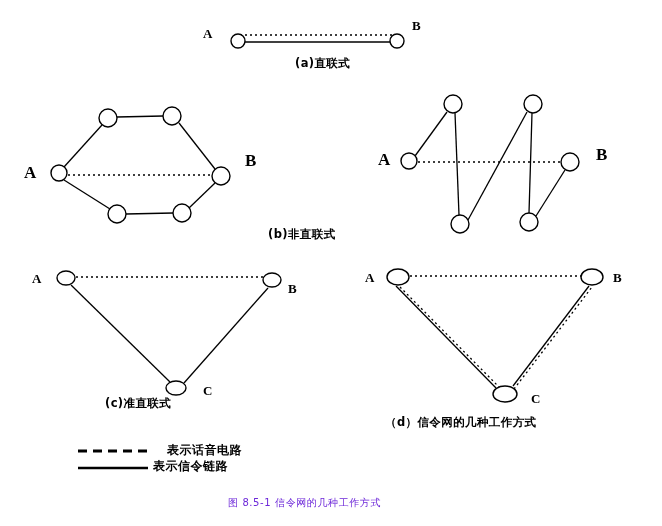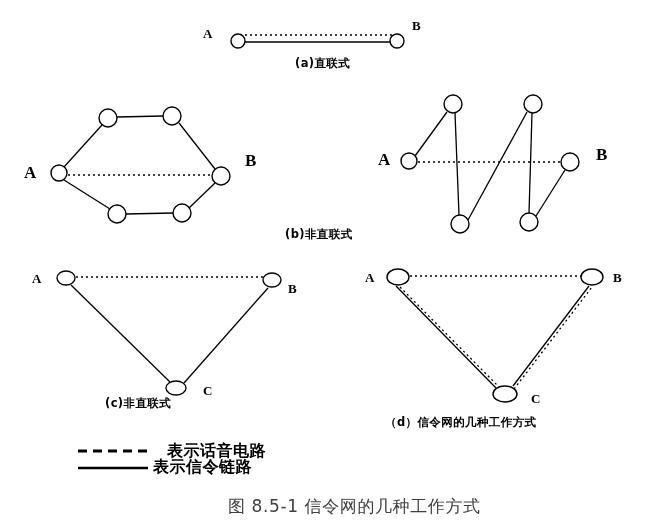--- a/index.html
+++ b/index.html
@@ -71,31 +71,31 @@
     font-size: 17px;
   }
   .caption {
     font-family: "DejaVu Sans", "Liberation Sans", sans-serif;
     font-size: 11.5px;
     font-weight: 700;
     color: #000000;
     letter-spacing: 0.4px;
   }
   .legend-text {
-    font-family: Liberation Mono, monospace;
-    font-size: 16px;
+    font-family: Liberation Serif, serif;
+    font-size: 12px;
     font-weight: 700;
     color: #000000;
     letter-spacing: 0.5px;
   }
   .figure-title {
     font-family: "DejaVu Sans", "Liberation Sans", sans-serif;
-    font-size: 17px;
+    font-size: 10px;
     font-weight: 400;
-    color: #404040;
+    color: #6d28d9;
     letter-spacing: 0.6px;
   }
 </style>
 </head>
 <body>
 
 <div id="figure-root">
   <svg class="diagram-canvas" viewBox="0 0 662 526">
     <g id="panels-layer">
         <g>
@@ -158,25 +158,25 @@
       </g>
   </svg>
   <div id="text-layer">
       <div class="txt endpoint-label" style="left: 203px; top: 27px;">A</div>
       <div class="txt endpoint-label" style="left: 412px; top: 19px;">B</div>
       <div class="txt caption" style="left: 271px; top: 58px; margin-left: 24px;">(a)直联式</div>
       <div class="txt endpoint-label big" style="left: 24px; top: 164px;">A</div>
       <div class="txt endpoint-label big" style="left: 245px; top: 152px;">B</div>
       <div class="txt endpoint-label big" style="left: 378px; top: 151px;">A</div>
       <div class="txt endpoint-label big" style="left: 596px; top: 146px;">B</div>
-      <div class="txt caption" style="left: 285px; top: 229px;">(b)非直联式</div>
+      <div class="txt caption" style="left: 268px; top: 229px;">(b)非直联式</div>
       <div class="txt endpoint-label" style="left: 32px; top: 272px;">A</div>
       <div class="txt endpoint-label" style="left: 288px; top: 282px;">B</div>
       <div class="txt endpoint-label" style="left: 203px; top: 384px;">C</div>
-      <div class="txt caption" style="left: 105px; top: 398px;">(c)非直联式</div>
+      <div class="txt caption" style="left: 105px; top: 398px;">(c)准直联式</div>
       <div class="txt endpoint-label" style="left: 365px; top: 271px;">A</div>
       <div class="txt endpoint-label" style="left: 613px; top: 271px;">B</div>
       <div class="txt endpoint-label" style="left: 531px; top: 392px;">C</div>
       <div class="txt caption" style="left: 385px; top: 417px;">（d）信令网的几种工作方式</div>
       <div class="txt legend-text" style="left: 167px; top: 444px;">表示话音电路</div>
       <div class="txt legend-text" style="left: 153px; top: 460px;">表示信令链路</div>
     </div>
   <div class="txt figure-title" id="figure-title-el" style="left: 228px; top: 498px;">图 8.5-1 信令网的几种工作方式</div>
 </div>
 

